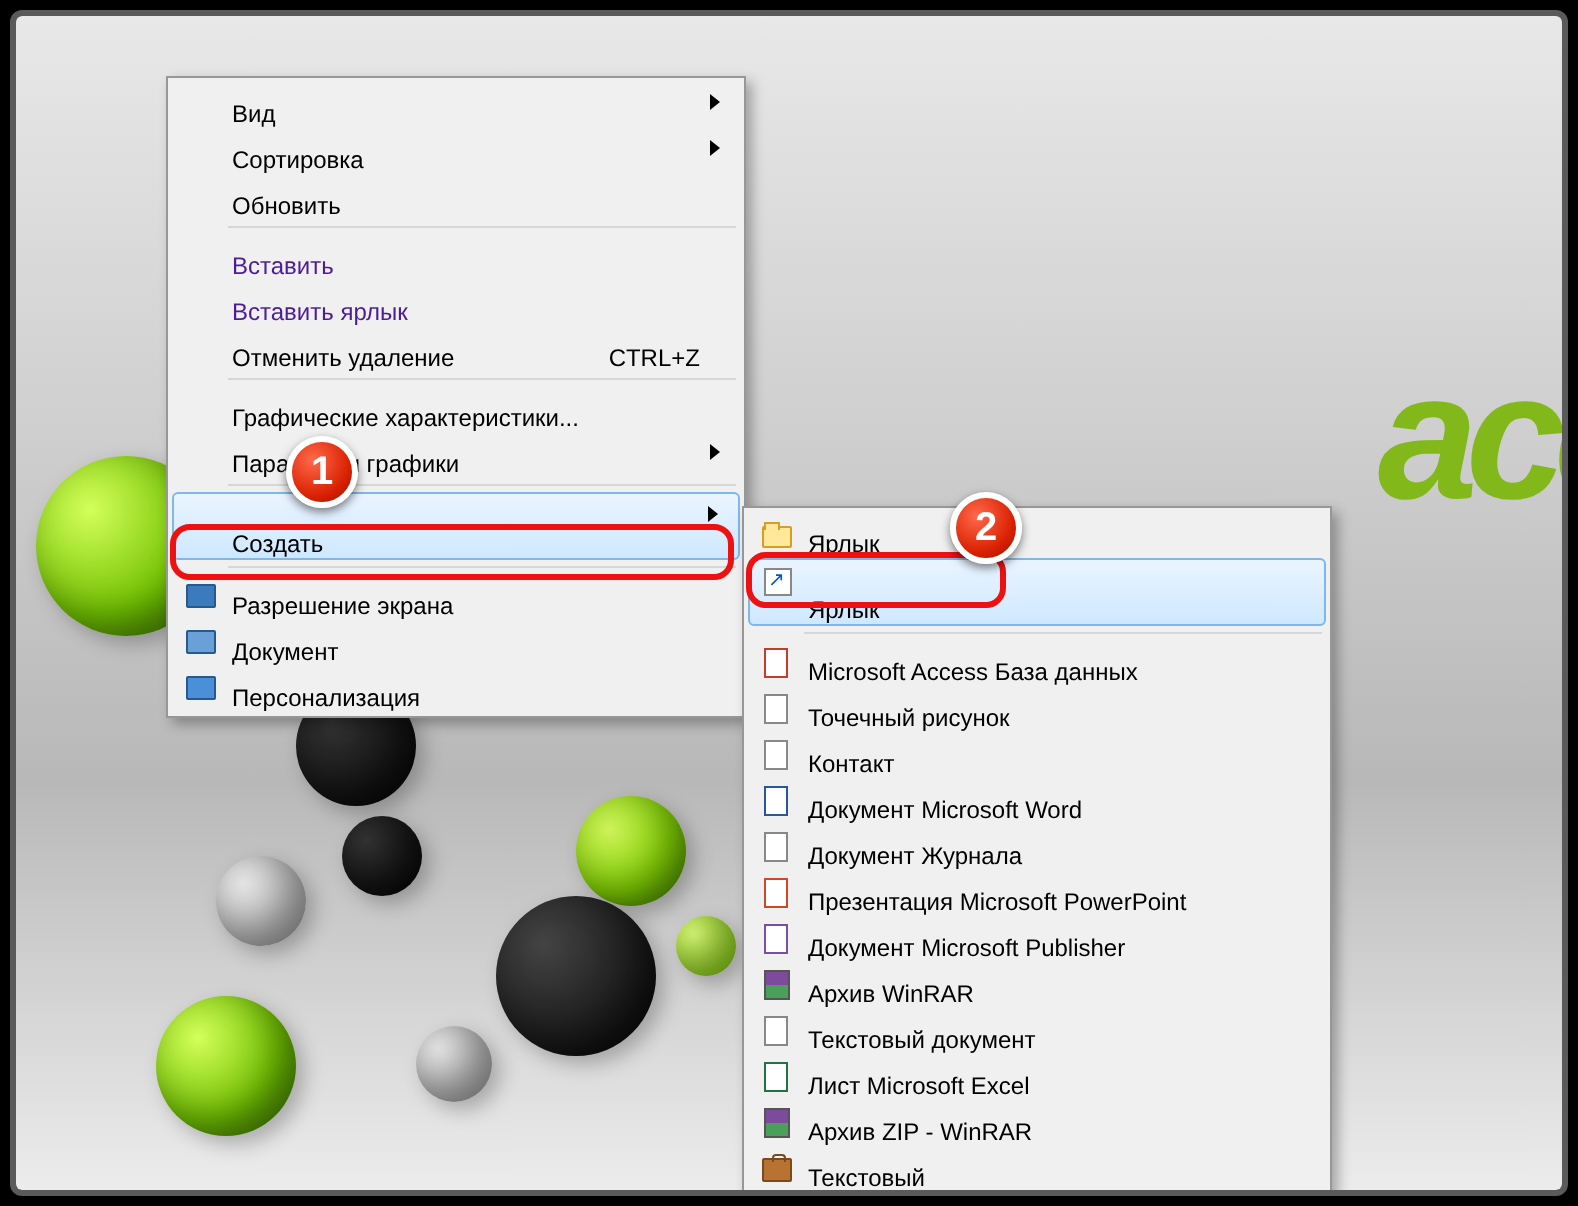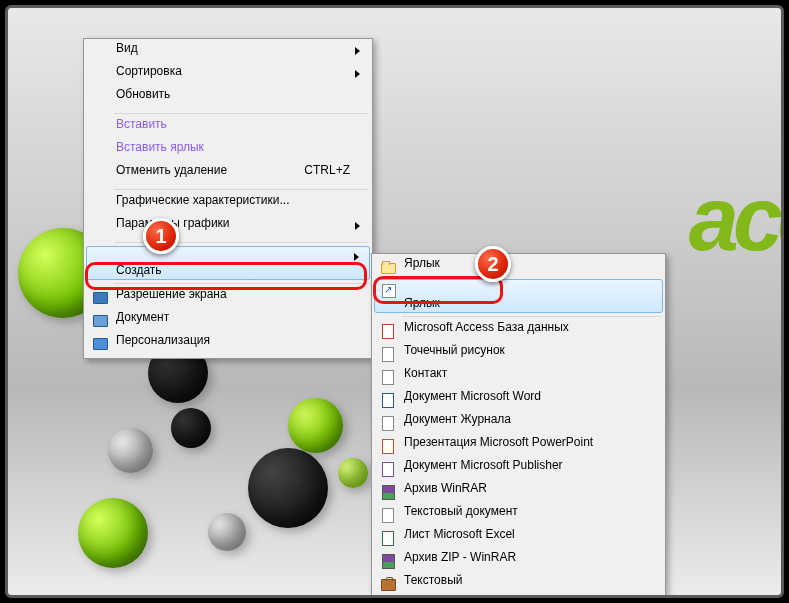--- a/index.html
+++ b/index.html
@@ -13,23 +13,23 @@
 .g4{width:40px;height:40px;left:163px;top:400px;background:radial-gradient(circle at 30% 30%,#333,#000)}
 .g5{width:80px;height:80px;left:240px;top:440px;background:radial-gradient(circle at 30% 30%,#444,#000)}
 .g6{width:45px;height:45px;left:100px;top:420px;background:radial-gradient(circle at 30% 30%,#e5e5e5,#9f9f9f)}
 .g7{width:30px;height:30px;left:330px;top:450px;background:radial-gradient(circle at 30% 30%,#dfff7d,#7fcf00)}
 .g8{width:70px;height:70px;left:70px;top:490px;background:radial-gradient(circle at 30% 30%,#d4ff5a,#6fbf00 60%,#3a7a00)}
 .g9{width:38px;height:38px;left:200px;top:505px;background:radial-gradient(circle at 30% 30%,#e5e5e5,#9f9f9f)}
 .logo{position:absolute;right:-40px;top:160px;font-size:90px;font-weight:bold;font-style:italic;color:#83b81a;font-family:Arial,sans-serif;letter-spacing:-6px}
 .menu{position:absolute;background:#f0f0f0;border:1px solid #979797;box-shadow:3px 3px 6px rgba(0,0,0,.3);padding:2px}
 .menu1{left:75px;top:30px;width:290px}
 .menu2{left:363px;top:245px;width:295px}
-.mi{display:flex;align-items:flex-start;height:23px;padding:0 30px 0 30px;position:relative;color:#000;cursor:default}
-.mi.dis{color:#8b5cf6}
-.mi.hov{background:linear-gradient(180deg,#eaf4ff,#cfe8ff);border:1px solid #7fb7e9;border-radius:3px;height:34px;padding:16px 29px}
+.mi{display:flex;align-items:flex-end;height:23px;padding:0 30px 0 30px;position:relative;color:#000;cursor:default}
+.mi.dis{color:#4c1d95}
+.mi.hov{background:linear-gradient(180deg,#eaf4ff,#cfe8ff);border:1px solid #7fb7e9;border-radius:3px;height:34px;padding:0 29px}
 .sep{height:1px;background:#d7d7d7;margin:3px 2px 3px 28px}
 .arrow{position:absolute;right:10px;top:6px;width:0;height:0;border-top:4px solid transparent;border-bottom:4px solid transparent;border-left:5px solid #000}
 .short{position:absolute;right:20px;color:#000000}
 .ico{position:absolute;left:6px;top:3px;width:16px;height:16px;display:flex;align-items:center;justify-content:center;font-size:12px}
 .badge{position:absolute;width:36px;height:36px;border-radius:50%;background:radial-gradient(circle at 35% 30%,#ff6a4a,#d81f00 65%,#8f1400);border:3px solid #fff;box-shadow:0 2px 5px rgba(0,0,0,.5);display:flex;align-items:center;justify-content:center;color:#fff;font-size:20px;font-weight:bold;z-index:20}
 .red-box{position:absolute;border:3px solid #e11;border-radius:10px;z-index:15;pointer-events:none}
 .rb1{left:77px;top:254px;width:282px;height:28px}
 .rb2{left:365px;top:268px;width:130px;height:28px}
 .folder{width:15px;height:11px;background:#ffe79c;border:1px solid #d4a020;border-radius:1px;position:relative;margin-top:2px}
 .folder::before{content:"";position:absolute;top:-3px;left:0;width:6px;height:3px;background:#ffe79c;border:1px solid #d4a020;border-bottom:none}

